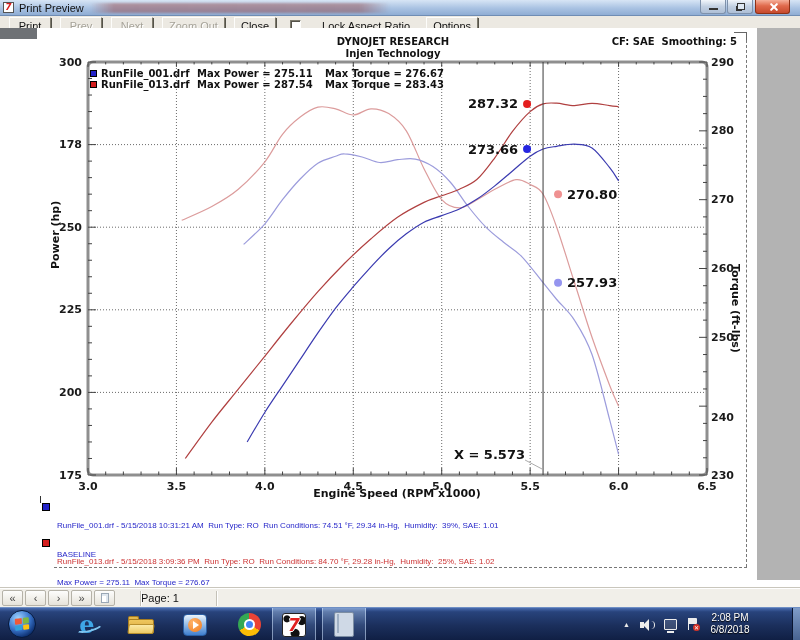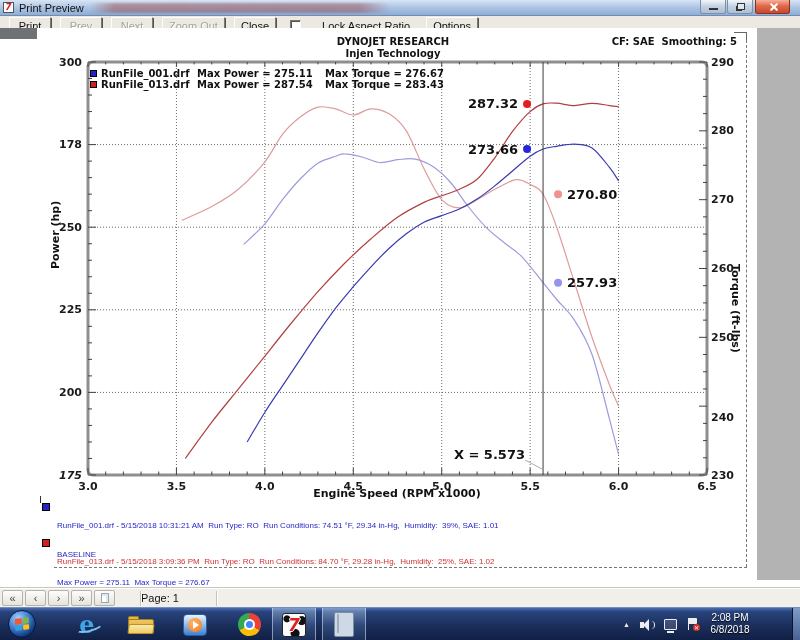--- a/index.html
+++ b/index.html
@@ -361,21 +361,21 @@
   <div class="ylab-right">
       <span>Torque (ft-lbs)</span>
     </div>
   <div class="xlab">Engine Speed (RPM x1000)</div>
   <div id="tick-layer">
       <div class="tickl" style="left: 46px; top: 27.5px; width: 36px; text-align: right;">300</div>
       <div class="tickl" style="left: 46px; top: 110.1px; width: 36px; text-align: right;">178</div>
       <div class="tickl" style="left: 46px; top: 192.7px; width: 36px; text-align: right;">250</div>
       <div class="tickl" style="left: 46px; top: 275.3px; width: 36px; text-align: right;">225</div>
       <div class="tickl" style="left: 46px; top: 357.9px; width: 36px; text-align: right;">200</div>
-      <div class="tickl" style="left: 46px; top: 440.5px; width: 36px; text-align: right; font-style: italic;">175</div>
+      <div class="tickl" style="left: 46px; top: 440.5px; width: 36px; text-align: right;">175</div>
       <div class="tickr" style="left: 711px; top: 27.5px; width: 30px;">290</div>
       <div class="tickr" style="left: 711px; top: 96.3333px; width: 30px;">280</div>
       <div class="tickr" style="left: 711px; top: 165.167px; width: 30px;">270</div>
       <div class="tickr" style="left: 711px; top: 234px; width: 30px;">260</div>
       <div class="tickr" style="left: 711px; top: 302.833px; width: 30px;">250</div>
       <div class="tickr" style="left: 711px; top: 371.667px; width: 30px; margin-top: 11px;">240</div>
       <div class="tickr" style="left: 711px; top: 440.5px; width: 30px;">230</div>
       <div class="tickx" style="left: 73px; top: 452px; width: 30px; text-align: center;">3.0</div>
       <div class="tickx" style="left: 161.429px; top: 452px; width: 30px; text-align: center;">3.5</div>
       <div class="tickx" style="left: 249.857px; top: 452px; width: 30px; text-align: center;">4.0</div>

